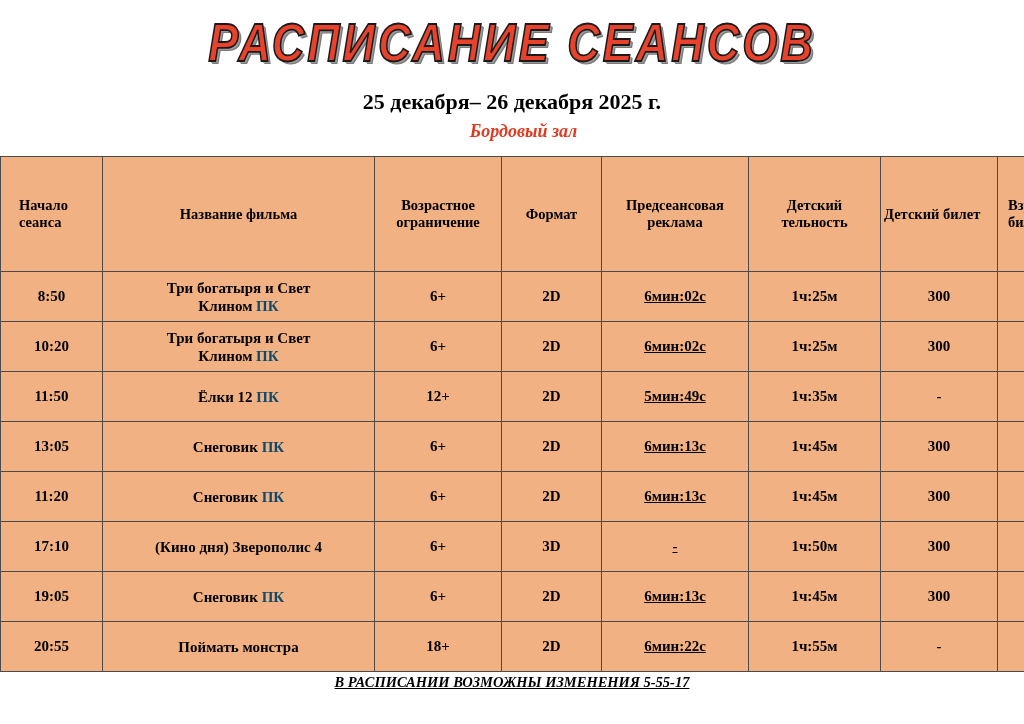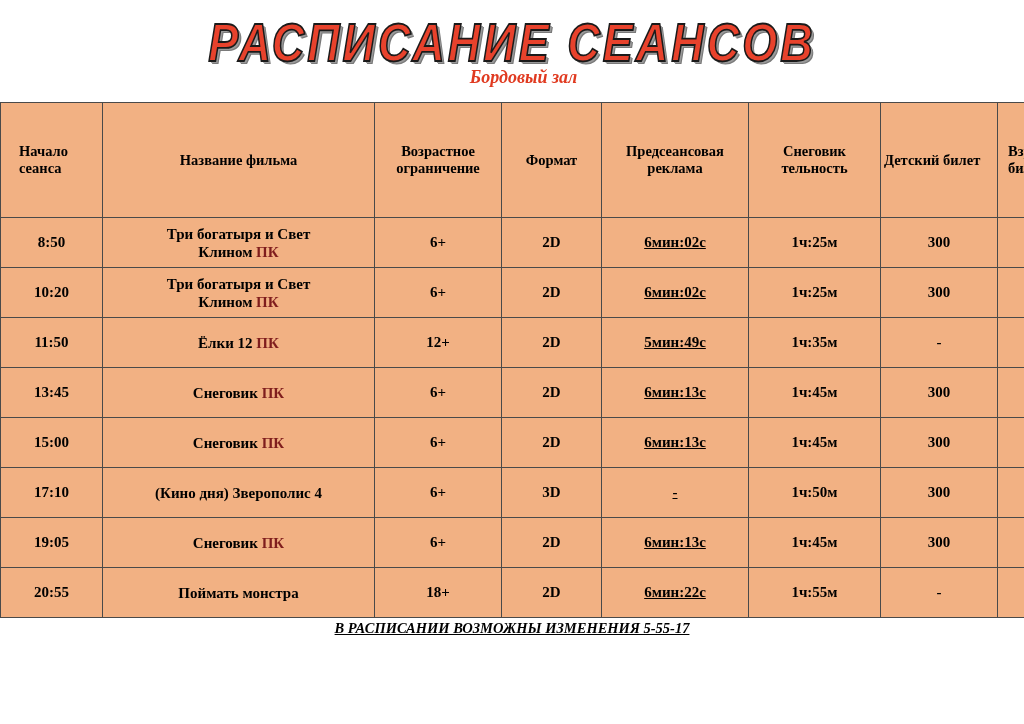--- a/index.html
+++ b/index.html
@@ -98,21 +98,21 @@
   }
   td.cell-start  { font-size: 16px; }
   td.cell-name   { font-size: 15.5px; line-height: 1.2; }
   td.cell-age    { font-size: 15.5px; }
   td.cell-format { font-size: 15px; }
   td.cell-ads    { font-size: 14.5px; text-decoration: underline; }
   td.cell-dur    { font-size: 14.5px; }
   td.cell-kid    { font-size: 15px; margin-left: 36px; }
   td.cell-adult  { font-size: 15px; text-align: left; padding-left: 10px; }
   .pk {
-    color: #7f1d1d;
+    color: #0c4a6e;
   }
   .footer-note {
     text-align: center;
     margin-top: 1px;
   }
   .footer-note span {
     font-family: "Liberation Serif", serif;
     font-size: 14.5px;
     font-weight: bold;
     font-style: italic;
@@ -122,31 +122,32 @@
 </style>
 </head>
 <body>
 
 <div class="page">
 
   <div class="title-wrap">
     <div class="main-title">РАСПИСАНИЕ СЕАНСОВ</div>
   </div>
 
+  <div class="date-line">25 декабря– 26 декабря 2025 г.</div>
   <div class="hall-line">Бордовый зал</div>
 
   <table class="schedule">
     <thead>
       <tr>
         <th class="col-start">Начало сеанса</th>
         <th class="col-name">Название фильма</th>
         <th class="col-age">Возрастное ограничение</th>
         <th class="col-format">Формат</th>
         <th class="col-ads">Предсеансовая реклама</th>
-        <th class="col-dur">Снеговик тельность</th>
+        <th class="col-dur">Детский тельность</th>
         <th class="col-kid">Детский билет</th>
         <th class="col-adult">Взрослый билет</th>
       </tr>
     </thead>
     <tbody>
 
       <tr>
         <td class="cell-start">8:50</td>
         <td class="cell-name"><span>Три богатыря и Свет</span><br><span>Клином</span> <span class="pk">ПК</span></td>
         <td class="cell-age">6+</td>
@@ -173,32 +174,32 @@
         <td class="cell-name"><span>Ёлки 12</span> <span class="pk">ПК</span></td>
         <td class="cell-age">12+</td>
         <td class="cell-format">2D</td>
         <td class="cell-ads">5мин:49с</td>
         <td class="cell-dur">1ч:35м</td>
         <td class="cell-kid">-</td>
         <td class="cell-adult">350</td>
       </tr>
 
       <tr>
-        <td class="cell-start">13:45</td>
+        <td class="cell-start">13:05</td>
         <td class="cell-name"><span>Снеговик</span> <span class="pk">ПК</span></td>
         <td class="cell-age">6+</td>
         <td class="cell-format">2D</td>
         <td class="cell-ads">6мин:13с</td>
         <td class="cell-dur">1ч:45м</td>
         <td class="cell-kid">300</td>
         <td class="cell-adult">350</td>
       </tr>
 
       <tr>
-        <td class="cell-start">15:00</td>
+        <td class="cell-start">11:20</td>
         <td class="cell-name"><span>Снеговик</span> <span class="pk">ПК</span></td>
         <td class="cell-age">6+</td>
         <td class="cell-format">2D</td>
         <td class="cell-ads">6мин:13с</td>
         <td class="cell-dur">1ч:45м</td>
         <td class="cell-kid">300</td>
         <td class="cell-adult">350</td>
       </tr>
 
       <tr>

